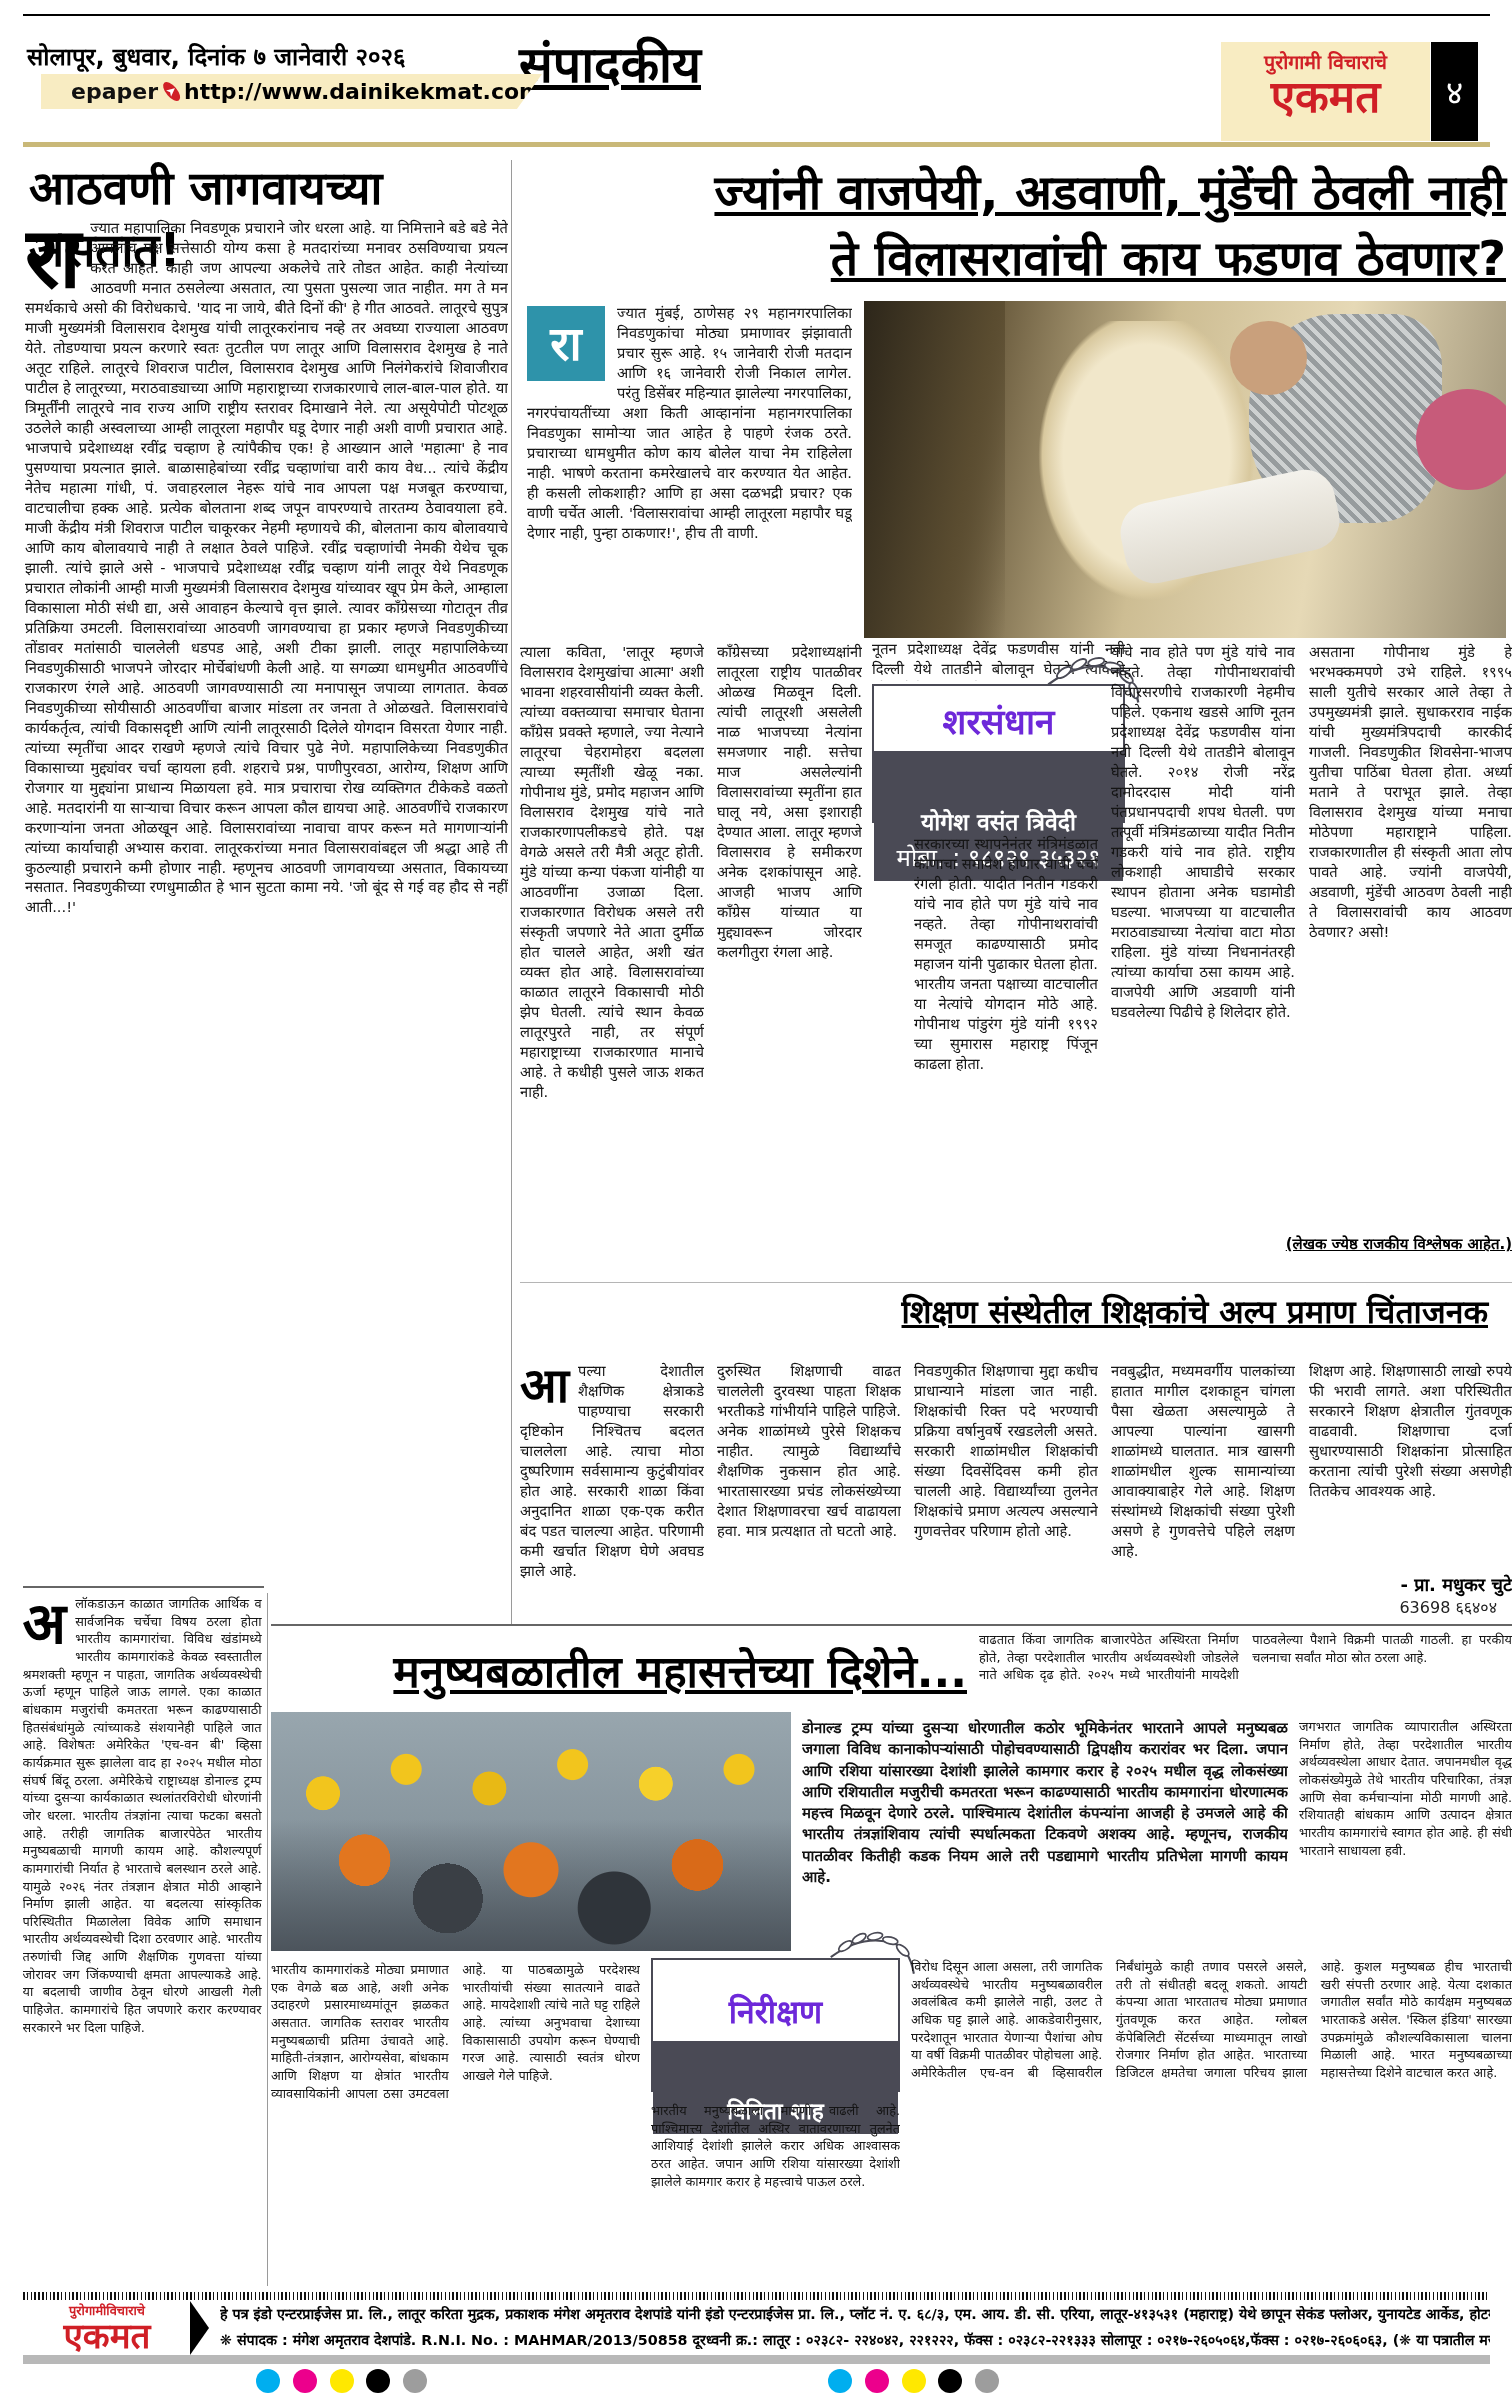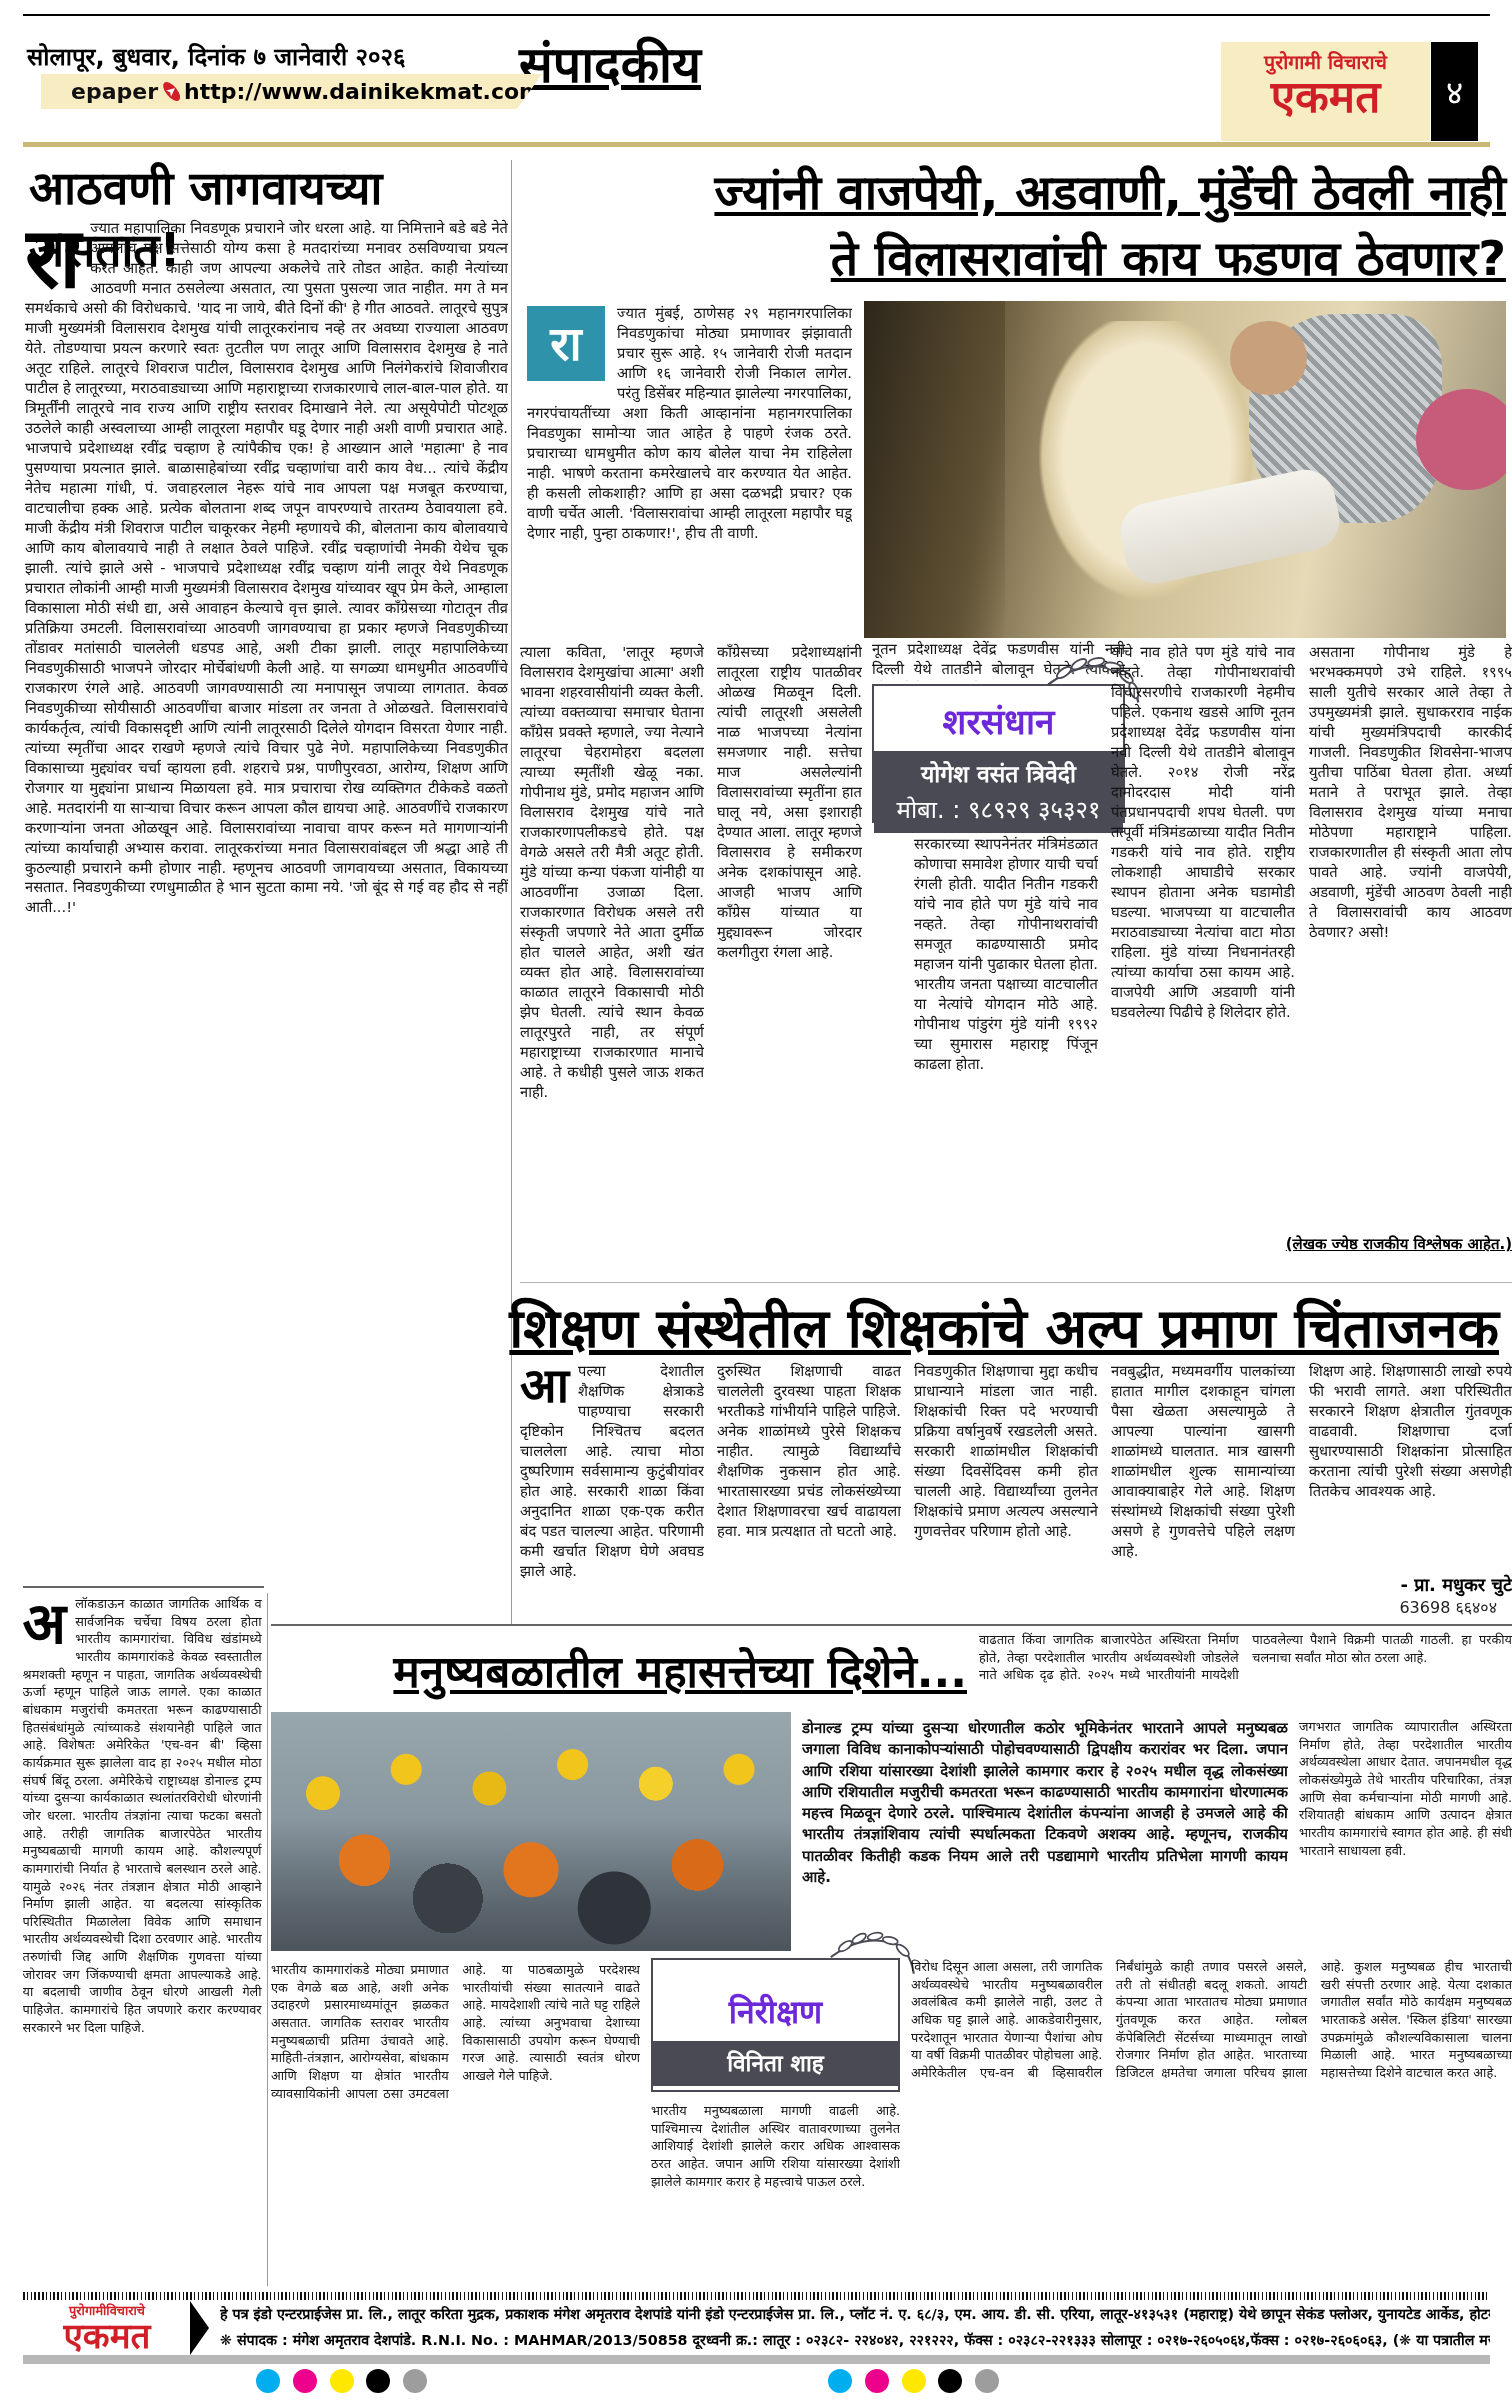--- a/index.html
+++ b/index.html
@@ -12,21 +12,21 @@
   .center{text-align:right;text-decoration:underline;}
   .dropcap{float:left;font-weight:bold;color:#000;line-height:.9;margin:3px 9px 0 0;}
   .dropcap-box{float:left;width:78px;height:75px;background:#2e93aa;color:#fff;
        font-size:47px;font-weight:bold;display:flex;align-items:center;justify-content:center;
        margin:3px 12px 3px 0;}
   .rule{background:#c9b878;}
   .vline{background:#9a9a9a;}
   .authbox{position:absolute;background:#fff;border:2.3px solid #4a4a55;box-sizing:border-box;}
   .authbox .title{font-weight:bold;color:#6d28d9;text-align:center;border-radius:25px;}
   .authbox .bar{background:#4a4a55;color:#fff;text-align:center;padding:6px 3px 7.5px;}
-  .authbox .bar .nm{font-weight:bold;}
+  .authbox .bar .nm{font-weight:bold;margin-top:48px;}
   .leaf{position:absolute;}
   .cols2{column-count:2;column-gap:13.6px;}
   .cols3{column-count:3;column-gap:13.6px;}
   .photo{position:absolute;overflow:hidden;}
   .reg-dot{display:inline-block;width:24px;height:24px;border-radius:50%;margin-right:12.8px;}
   .ftr-line{font-size:14.3px;font-weight:600;white-space:nowrap;overflow:hidden;color:#000;}
   a{color:#000;text-decoration:none;}
 </style>
 </head>
 <body>
@@ -96,21 +96,21 @@
   </div>
 
   <div class="abs b" style="left:520px;top:642px;width:184px;height:636px;">त्याला कविता, 'लातूर म्हणजे विलासराव देशमुखांचा आत्मा' अशी भावना शहरवासीयांनी व्यक्त केली. त्यांच्या वक्तव्याचा समाचार घेताना काँग्रेस प्रवक्ते म्हणाले, ज्या नेत्याने लातूरचा चेहरामोहरा बदलला त्याच्या स्मृतींशी खेळू नका. गोपीनाथ मुंडे, प्रमोद महाजन आणि विलासराव देशमुख यांचे नाते राजकारणापलीकडचे होते. पक्ष वेगळे असले तरी मैत्री अतूट होती. मुंडे यांच्या कन्या पंकजा यांनीही या आठवणींना उजाळा दिला. राजकारणात विरोधक असले तरी संस्कृती जपणारे नेते आता दुर्मीळ होत चालले आहेत, अशी खंत व्यक्त होत आहे. विलासरावांच्या काळात लातूरने विकासाची मोठी झेप घेतली. त्यांचे स्थान केवळ लातूरपुरते नाही, तर संपूर्ण महाराष्ट्राच्या राजकारणात मानाचे आहे. ते कधीही पुसले जाऊ शकत नाही.</div>
   <div class="abs b" style="left:717px;top:642px;width:145px;height:636px;">काँग्रेसच्या प्रदेशाध्यक्षांनी लातूरला राष्ट्रीय पातळीवर ओळख मिळवून दिली. त्यांची लातूरशी असलेली नाळ भाजपच्या नेत्यांना समजणार नाही. सत्तेचा माज असलेल्यांनी विलासरावांच्या स्मृतींना हात घालू नये, असा इशाराही देण्यात आला. लातूर म्हणजे विलासराव हे समीकरण अनेक दशकांपासून आहे. आजही भाजप आणि काँग्रेस यांच्यात या मुद्द्यावरून जोरदार कलगीतुरा रंगला आहे.</div>
   <div class="abs b" style="left:914px;top:834px;width:184px;height:444px;">सरकारच्या स्थापनेनंतर मंत्रिमंडळात कोणाचा समावेश होणार याची चर्चा रंगली होती. यादीत नितीन गडकरी यांचे नाव होते पण मुंडे यांचे नाव नव्हते. तेव्हा गोपीनाथरावांची समजूत काढण्यासाठी प्रमोद महाजन यांनी पुढाकार घेतला होता. भारतीय जनता पक्षाच्या वाटचालीत या नेत्यांचे योगदान मोठे आहे. गोपीनाथ पांडुरंग मुंडे यांनी १९९२ च्या सुमारास महाराष्ट्र पिंजून काढला होता.</div>
   <div class="abs b" style="left:1111px;top:642px;width:184px;height:636px;">यांचे नाव होते पण मुंडे यांचे नाव नव्हते. तेव्हा गोपीनाथरावांची विचारसरणीचे राजकारणी नेहमीच पहिले. एकनाथ खडसे आणि नूतन प्रदेशाध्यक्ष देवेंद्र फडणवीस यांना नवी दिल्ली येथे तातडीने बोलावून घेतले. २०१४ रोजी नरेंद्र दामोदरदास मोदी यांनी पंतप्रधानपदाची शपथ घेतली. पण तत्पूर्वी मंत्रिमंडळाच्या यादीत नितीन गडकरी यांचे नाव होते. राष्ट्रीय लोकशाही आघाडीचे सरकार स्थापन होताना अनेक घडामोडी घडल्या. भाजपच्या या वाटचालीत मराठवाड्याच्या नेत्यांचा वाटा मोठा राहिला. मुंडे यांच्या निधनानंतरही त्यांच्या कार्याचा ठसा कायम आहे. वाजपेयी आणि अडवाणी यांनी घडवलेल्या पिढीचे हे शिलेदार होते.</div>
   <div class="abs b" style="left:1309px;top:642px;width:203px;height:572px;">असताना गोपीनाथ मुंडे हे भरभक्कमपणे उभे राहिले. १९९५ साली युतीचे सरकार आले तेव्हा ते उपमुख्यमंत्री झाले. सुधाकरराव नाईक यांची मुख्यमंत्रिपदाची कारकीर्द गाजली. निवडणुकीत शिवसेना-भाजप युतीचा पाठिंबा घेतला होता. अर्ध्या मताने ते पराभूत झाले. तेव्हा विलासराव देशमुख यांच्या मनाचा मोठेपणा महाराष्ट्राने पाहिला. राजकारणातील ही संस्कृती आता लोप पावते आहे. ज्यांनी वाजपेयी, अडवाणी, मुंडेंची आठवण ठेवली नाही ते विलासरावांची काय आठवण ठेवणार? असो!</div>
   <div class="abs hl center" style="left:1280px;top:1233px;width:232px;font-size:15px;">(लेखक ज्येष्ठ राजकीय विश्लेषक आहेत.)</div>
 
   <div class="abs" style="left:520px;top:1282px;width:992px;height:0.8px;background:#b5b5b5;"></div>
-  <div class="abs hl center" style="left:507px;top:1289px;width:992px;font-size:54px;">शिक्षण संस्थेतील शिक्षकांचे अल्प प्रमाण चिंताजनक</div>
+  <div class="abs hl center" style="left:496px;top:1289px;width:992px;font-size:32px;">शिक्षण संस्थेतील शिक्षकांचे अल्प प्रमाण चिंताजनक</div>
   <div class="abs b" style="left:520px;top:1361px;width:184px;height:262px;">
     <span class="dropcap" style="font-size:48px;">आ</span><span>पल्या देशातील शैक्षणिक क्षेत्राकडे पाहण्याचा सरकारी दृष्टिकोन निश्चितच बदलत चाललेला आहे. त्याचा मोठा दुष्परिणाम सर्वसामान्य कुटुंबीयांवर होत आहे. सरकारी शाळा किंवा अनुदानित शाळा एक-एक करीत बंद पडत चालल्या आहेत. परिणामी कमी खर्चात शिक्षण घेणे अवघड झाले आहे.</span>
   </div>
   <div class="abs b" style="left:717px;top:1361px;width:184px;height:262px;">दुरुस्थित शिक्षणाची वाढत चाललेली दुरवस्था पाहता शिक्षक भरतीकडे गांभीर्याने पाहिले पाहिजे. अनेक शाळांमध्ये पुरेसे शिक्षकच नाहीत. त्यामुळे विद्यार्थ्यांचे शैक्षणिक नुकसान होत आहे. भारतासारख्या प्रचंड लोकसंख्येच्या देशात शिक्षणावरचा खर्च वाढायला हवा. मात्र प्रत्यक्षात तो घटतो आहे.</div>
   <div class="abs b" style="left:914px;top:1361px;width:184px;height:262px;">निवडणुकीत शिक्षणाचा मुद्दा कधीच प्राधान्याने मांडला जात नाही. शिक्षकांची रिक्त पदे भरण्याची प्रक्रिया वर्षानुवर्षे रखडलेली असते. सरकारी शाळांमधील शिक्षकांची संख्या दिवसेंदिवस कमी होत चालली आहे. विद्यार्थ्यांच्या तुलनेत शिक्षकांचे प्रमाण अत्यल्प असल्याने गुणवत्तेवर परिणाम होतो आहे.</div>
   <div class="abs b" style="left:1111px;top:1361px;width:184px;height:262px;">नवबुद्धीत, मध्यमवर्गीय पालकांच्या हातात मागील दशकाहून चांगला पैसा खेळता असल्यामुळे ते आपल्या पाल्यांना खासगी शाळांमध्ये घालतात. मात्र खासगी शाळांमधील शुल्क सामान्यांच्या आवाक्याबाहेर गेले आहे. शिक्षण संस्थांमध्ये शिक्षकांची संख्या पुरेशी असणे हे गुणवत्तेचे पहिले लक्षण आहे.</div>
   <div class="abs b" style="left:1309px;top:1361px;width:203px;height:205px;">शिक्षण आहे. शिक्षणासाठी लाखो रुपये फी भरावी लागते. अशा परिस्थितीत सरकारने शिक्षण क्षेत्रातील गुंतवणूक वाढवावी. शिक्षणाचा दर्जा सुधारण्यासाठी शिक्षकांना प्रोत्साहित करताना त्यांची पुरेशी संख्या असणेही तितकेच आवश्यक आहे.</div>
   <div class="abs hl" style="left:1309px;top:1572px;width:203px;font-size:18px;text-align:right;">- प्रा. मधुकर चुटे</div>
   <div class="abs" style="left:1309px;top:1596px;width:188px;font-size:16px;text-align:right;color:#222;">63698 ६६४०४</div>
 

